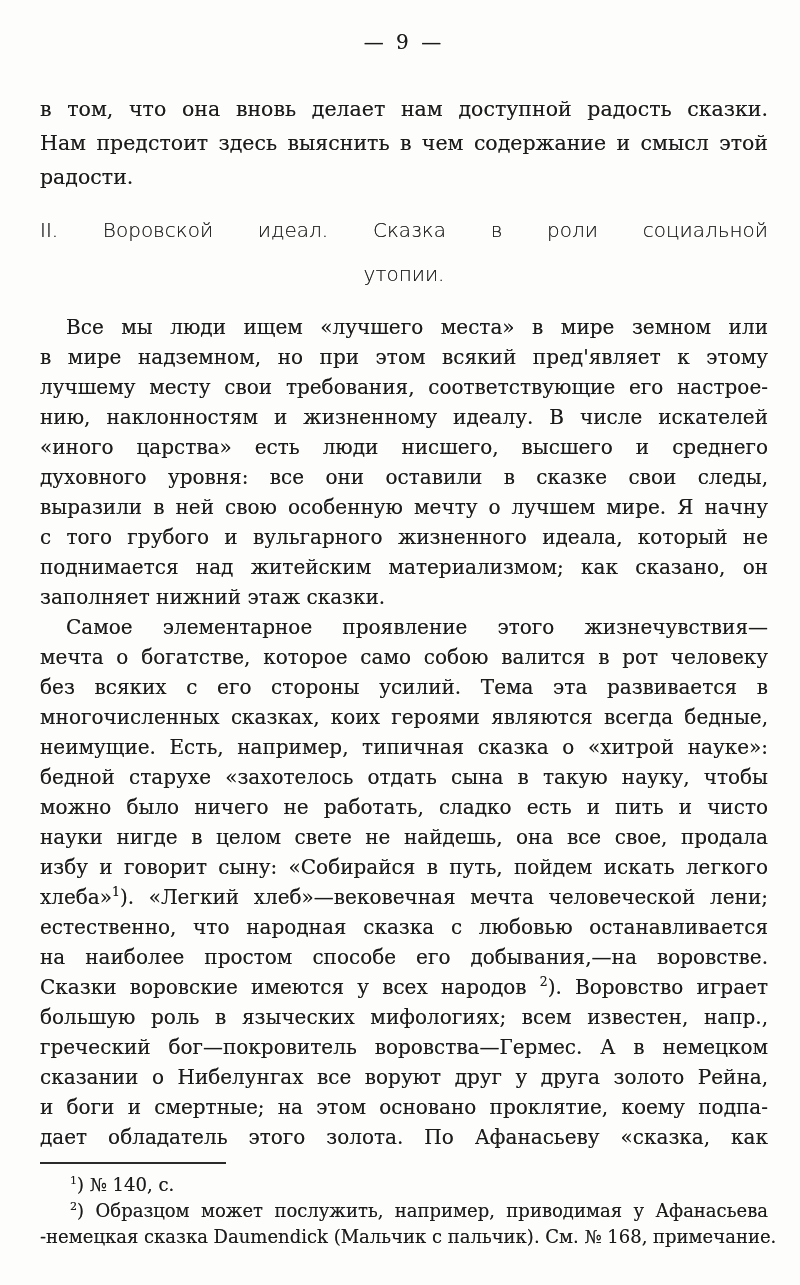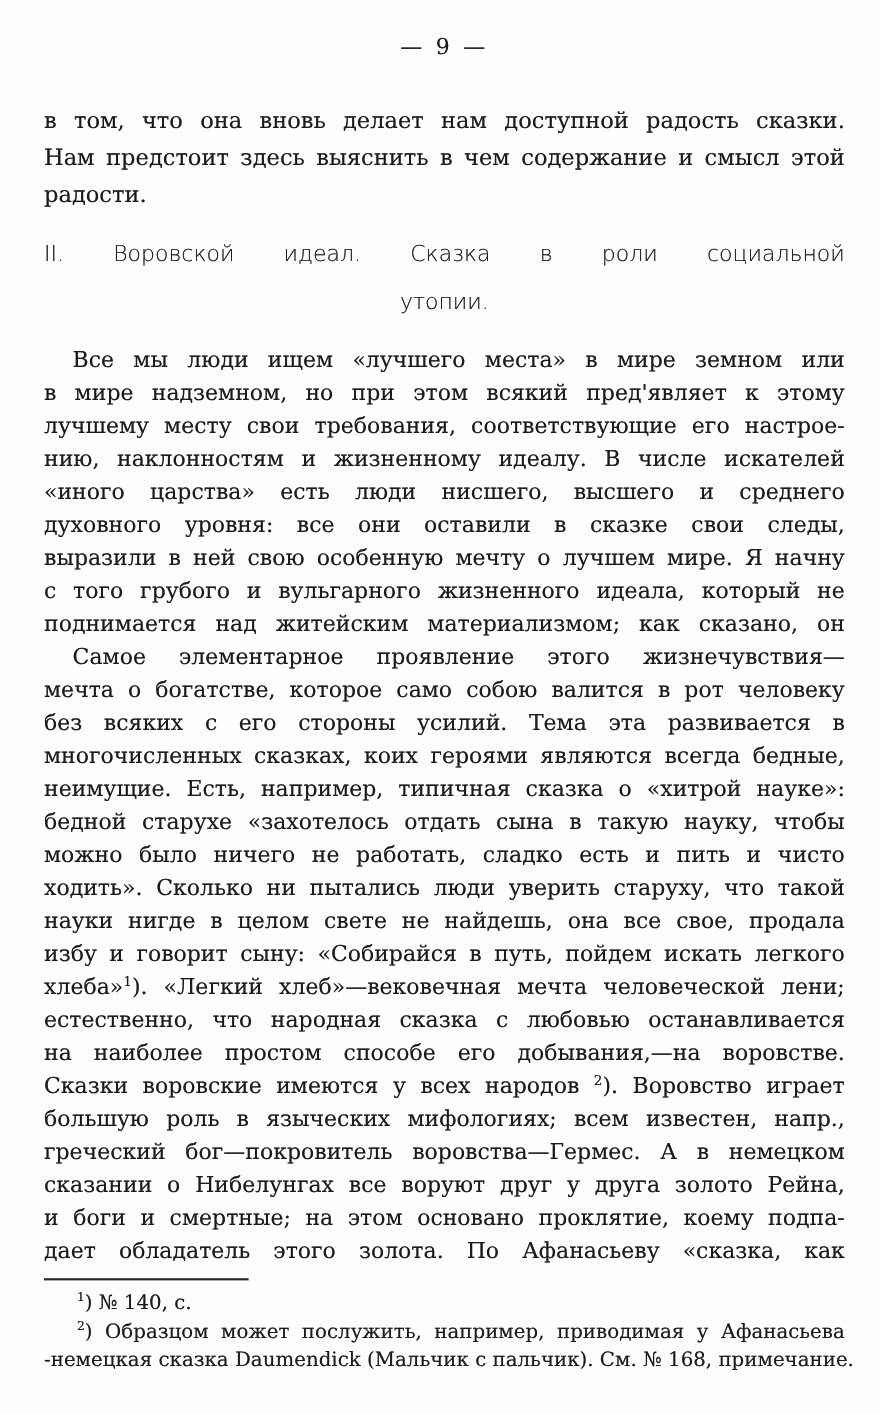--- a/index.html
+++ b/index.html
@@ -59,30 +59,30 @@
       <div class="para indent">
         <div class="line j"><span>Все мы люди ищем «лучшего места» в мире земном или</span></div>
         <div class="line j"><span>в мире надземном, но при этом всякий пред'являет к этому</span></div>
         <div class="line j"><span>лучшему месту свои требования, соответствующие его настрое-</span></div>
         <div class="line j"><span>нию, наклонностям и жизненному идеалу. В числе искателей</span></div>
         <div class="line j"><span>«иного царства» есть люди нисшего, высшего и среднего</span></div>
         <div class="line j"><span>духовного уровня: все они оставили в сказке свои следы,</span></div>
         <div class="line j"><span>выразили в ней свою особенную мечту о лучшем мире. Я начну</span></div>
         <div class="line j"><span>с того грубого и вульгарного жизненного идеала, который не</span></div>
         <div class="line j"><span>поднимается над житейским материализмом; как сказано, он</span></div>
+        <div class="line"><span>заполняет нижний этаж сказки.</span></div>
       </div>
       <div class="para indent">
         <div class="line j"><span>Самое элементарное проявление этого жизнечувствия—</span></div>
         <div class="line j"><span>мечта о богатстве, которое само собою валится в рот человеку</span></div>
         <div class="line j"><span>без всяких с его стороны усилий. Тема эта развивается в</span></div>
         <div class="line j"><span>многочисленных сказках, коих героями являются всегда бедные,</span></div>
         <div class="line j"><span>неимущие. Есть, например, типичная сказка о «хитрой науке»:</span></div>
         <div class="line j"><span>бедной старухе «захотелось отдать сына в такую науку, чтобы</span></div>
         <div class="line j"><span>можно было ничего не работать, сладко есть и пить и чисто</span></div>
-        <div class="line j"><span>ходить». Сколько ни пытались люди уверить старуху, что такой</span></div>
         <div class="line j"><span>науки нигде в целом свете не найдешь, она все свое, продала</span></div>
         <div class="line j"><span>избу и говорит сыну: «Собирайся в путь, пойдем искать </span><span class="it">легкого</span></div>
         <div class="line j"><span class="it">хлеба»</span><span class="sup">1</span><span>). «Легкий хлеб»—вековечная мечта человеческой лени;</span></div>
         <div class="line j"><span>естественно, что народная сказка с любовью останавливается</span></div>
         <div class="line j"><span>на наиболее простом способе его добывания,—</span><span class="it">на воровстве.</span></div>
         <div class="line j"><span>Сказки воровские имеются у всех народов </span><span class="sup">2</span><span>). Воровство играет</span></div>
         <div class="line j"><span>большую роль в языческих мифологиях; всем известен, напр.,</span></div>
         <div class="line j"><span>греческий бог—покровитель воровства—Гермес. А в немецком</span></div>
         <div class="line j"><span>сказании о Нибелунгах все воруют друг у друга золото Рейна,</span></div>
         <div class="line j"><span>и боги и смертные; на этом основано проклятие, коему подпа-</span></div>

